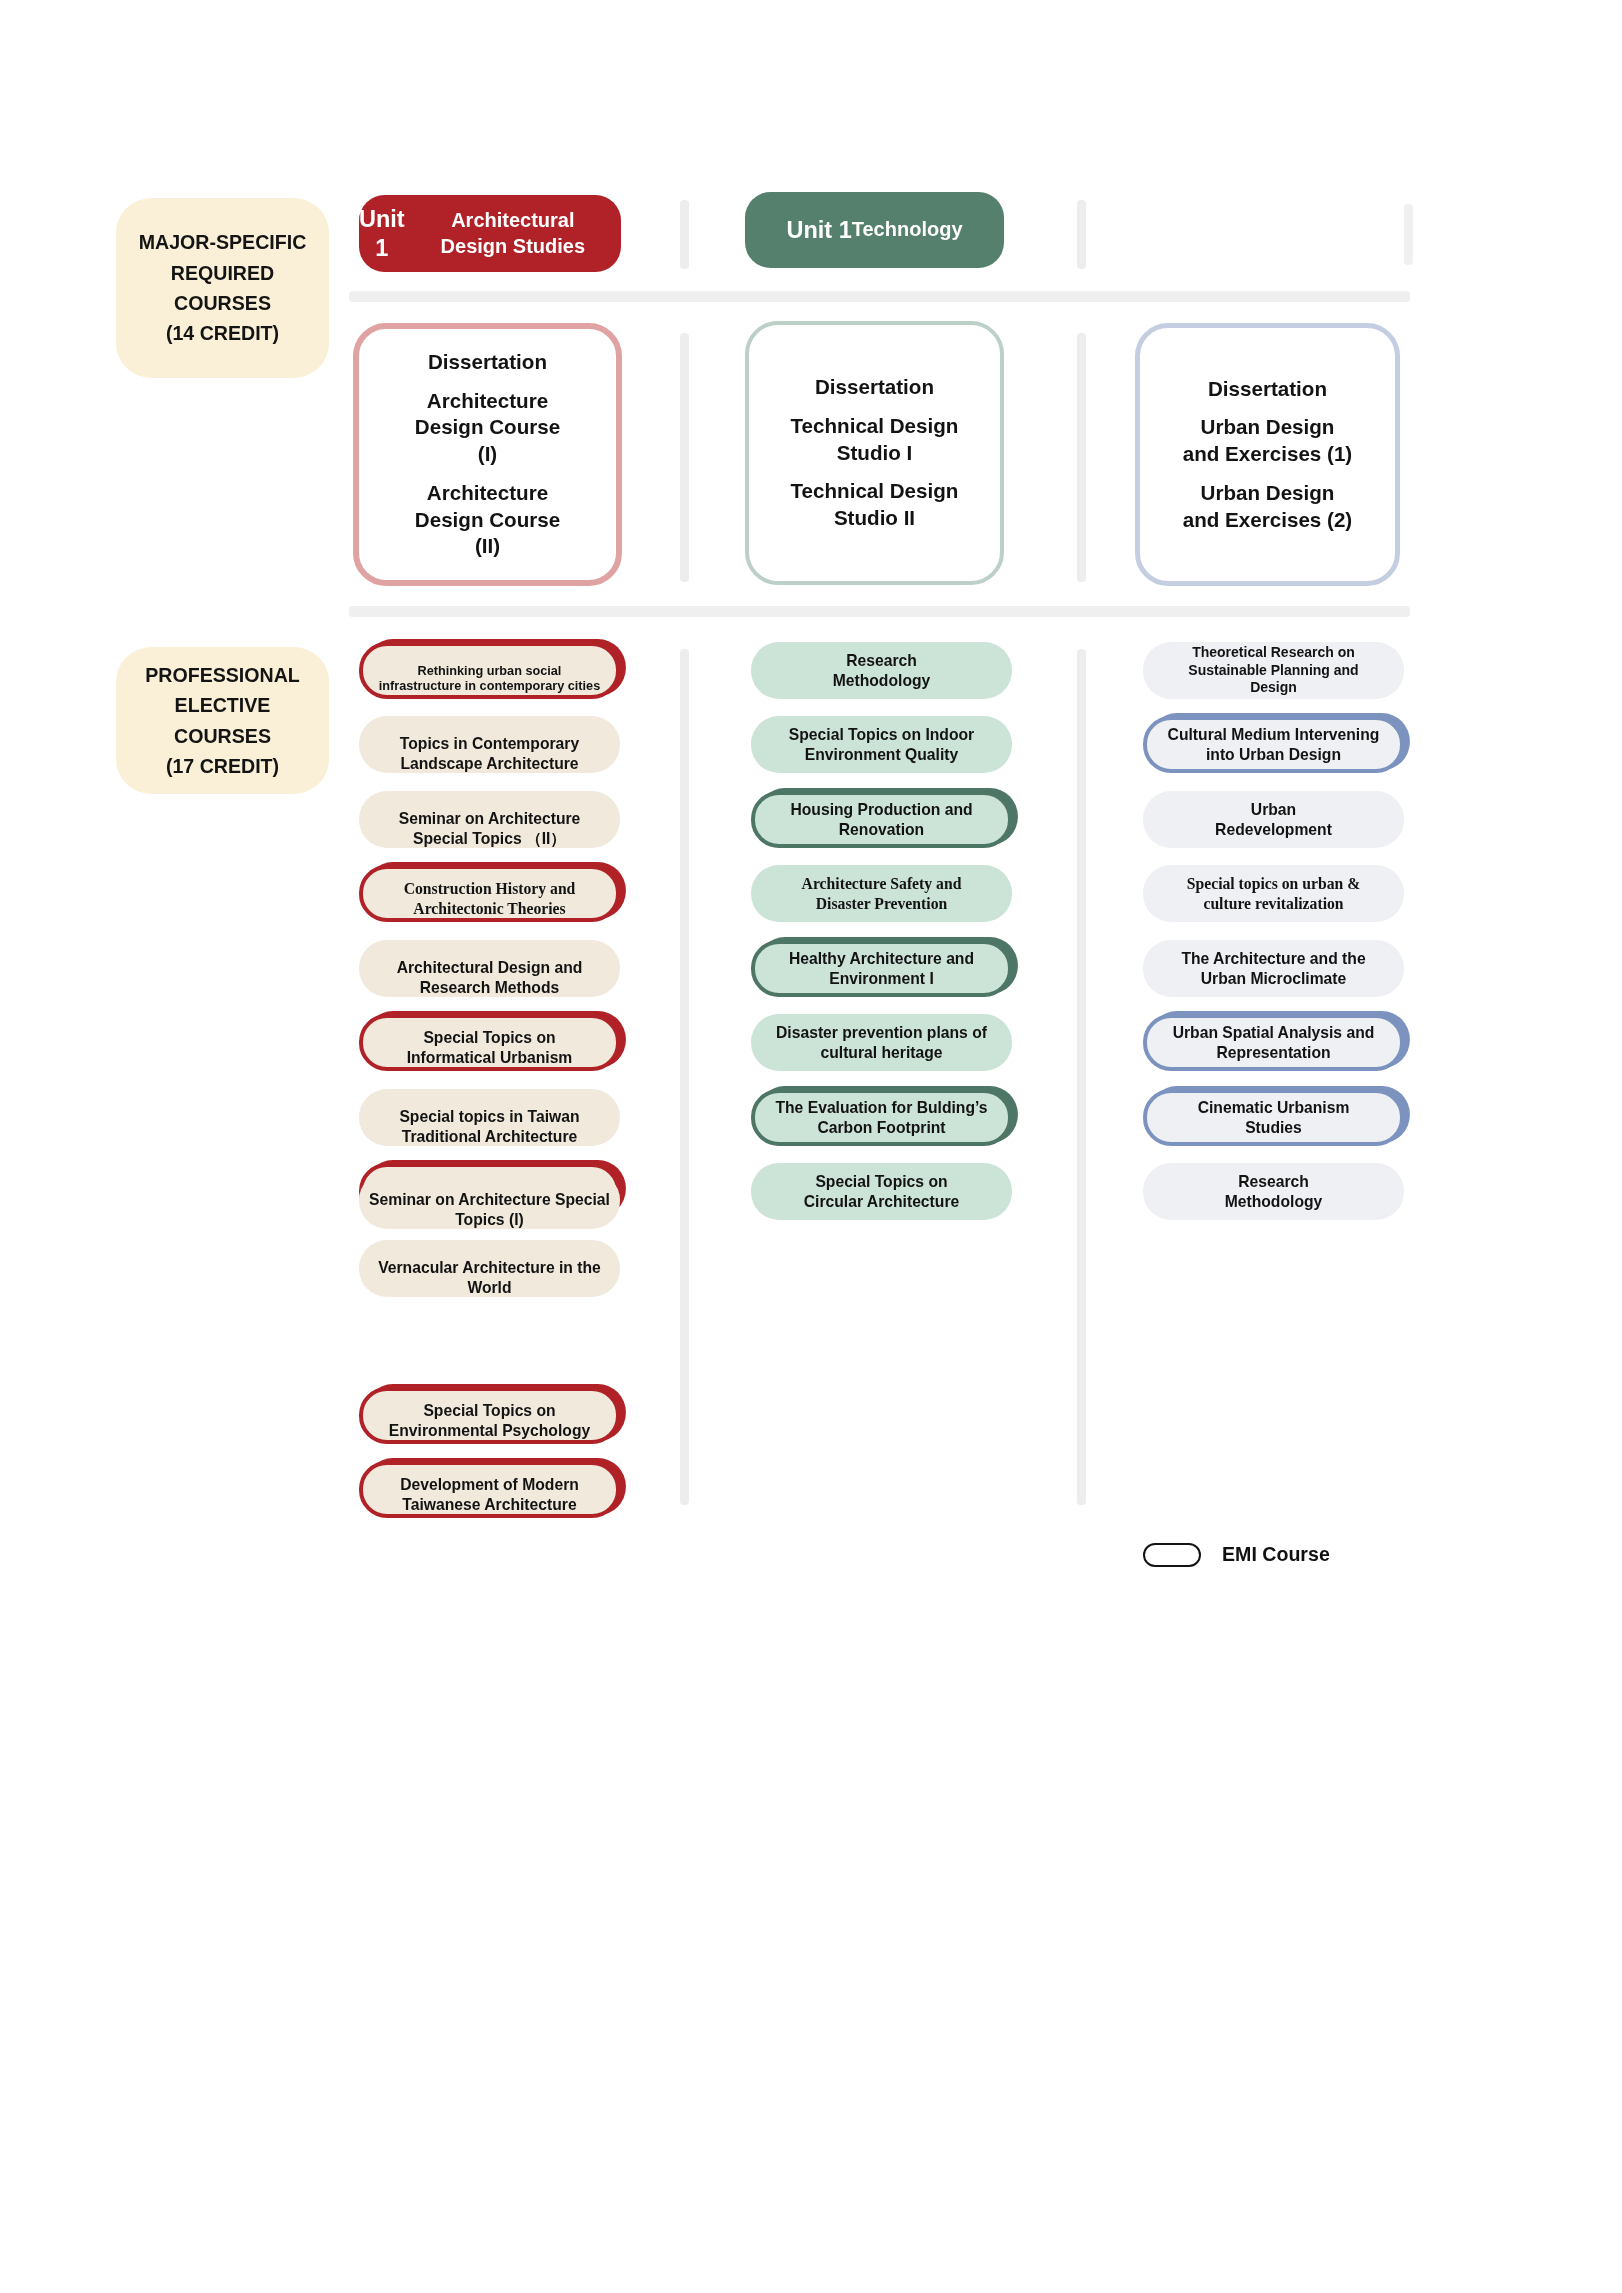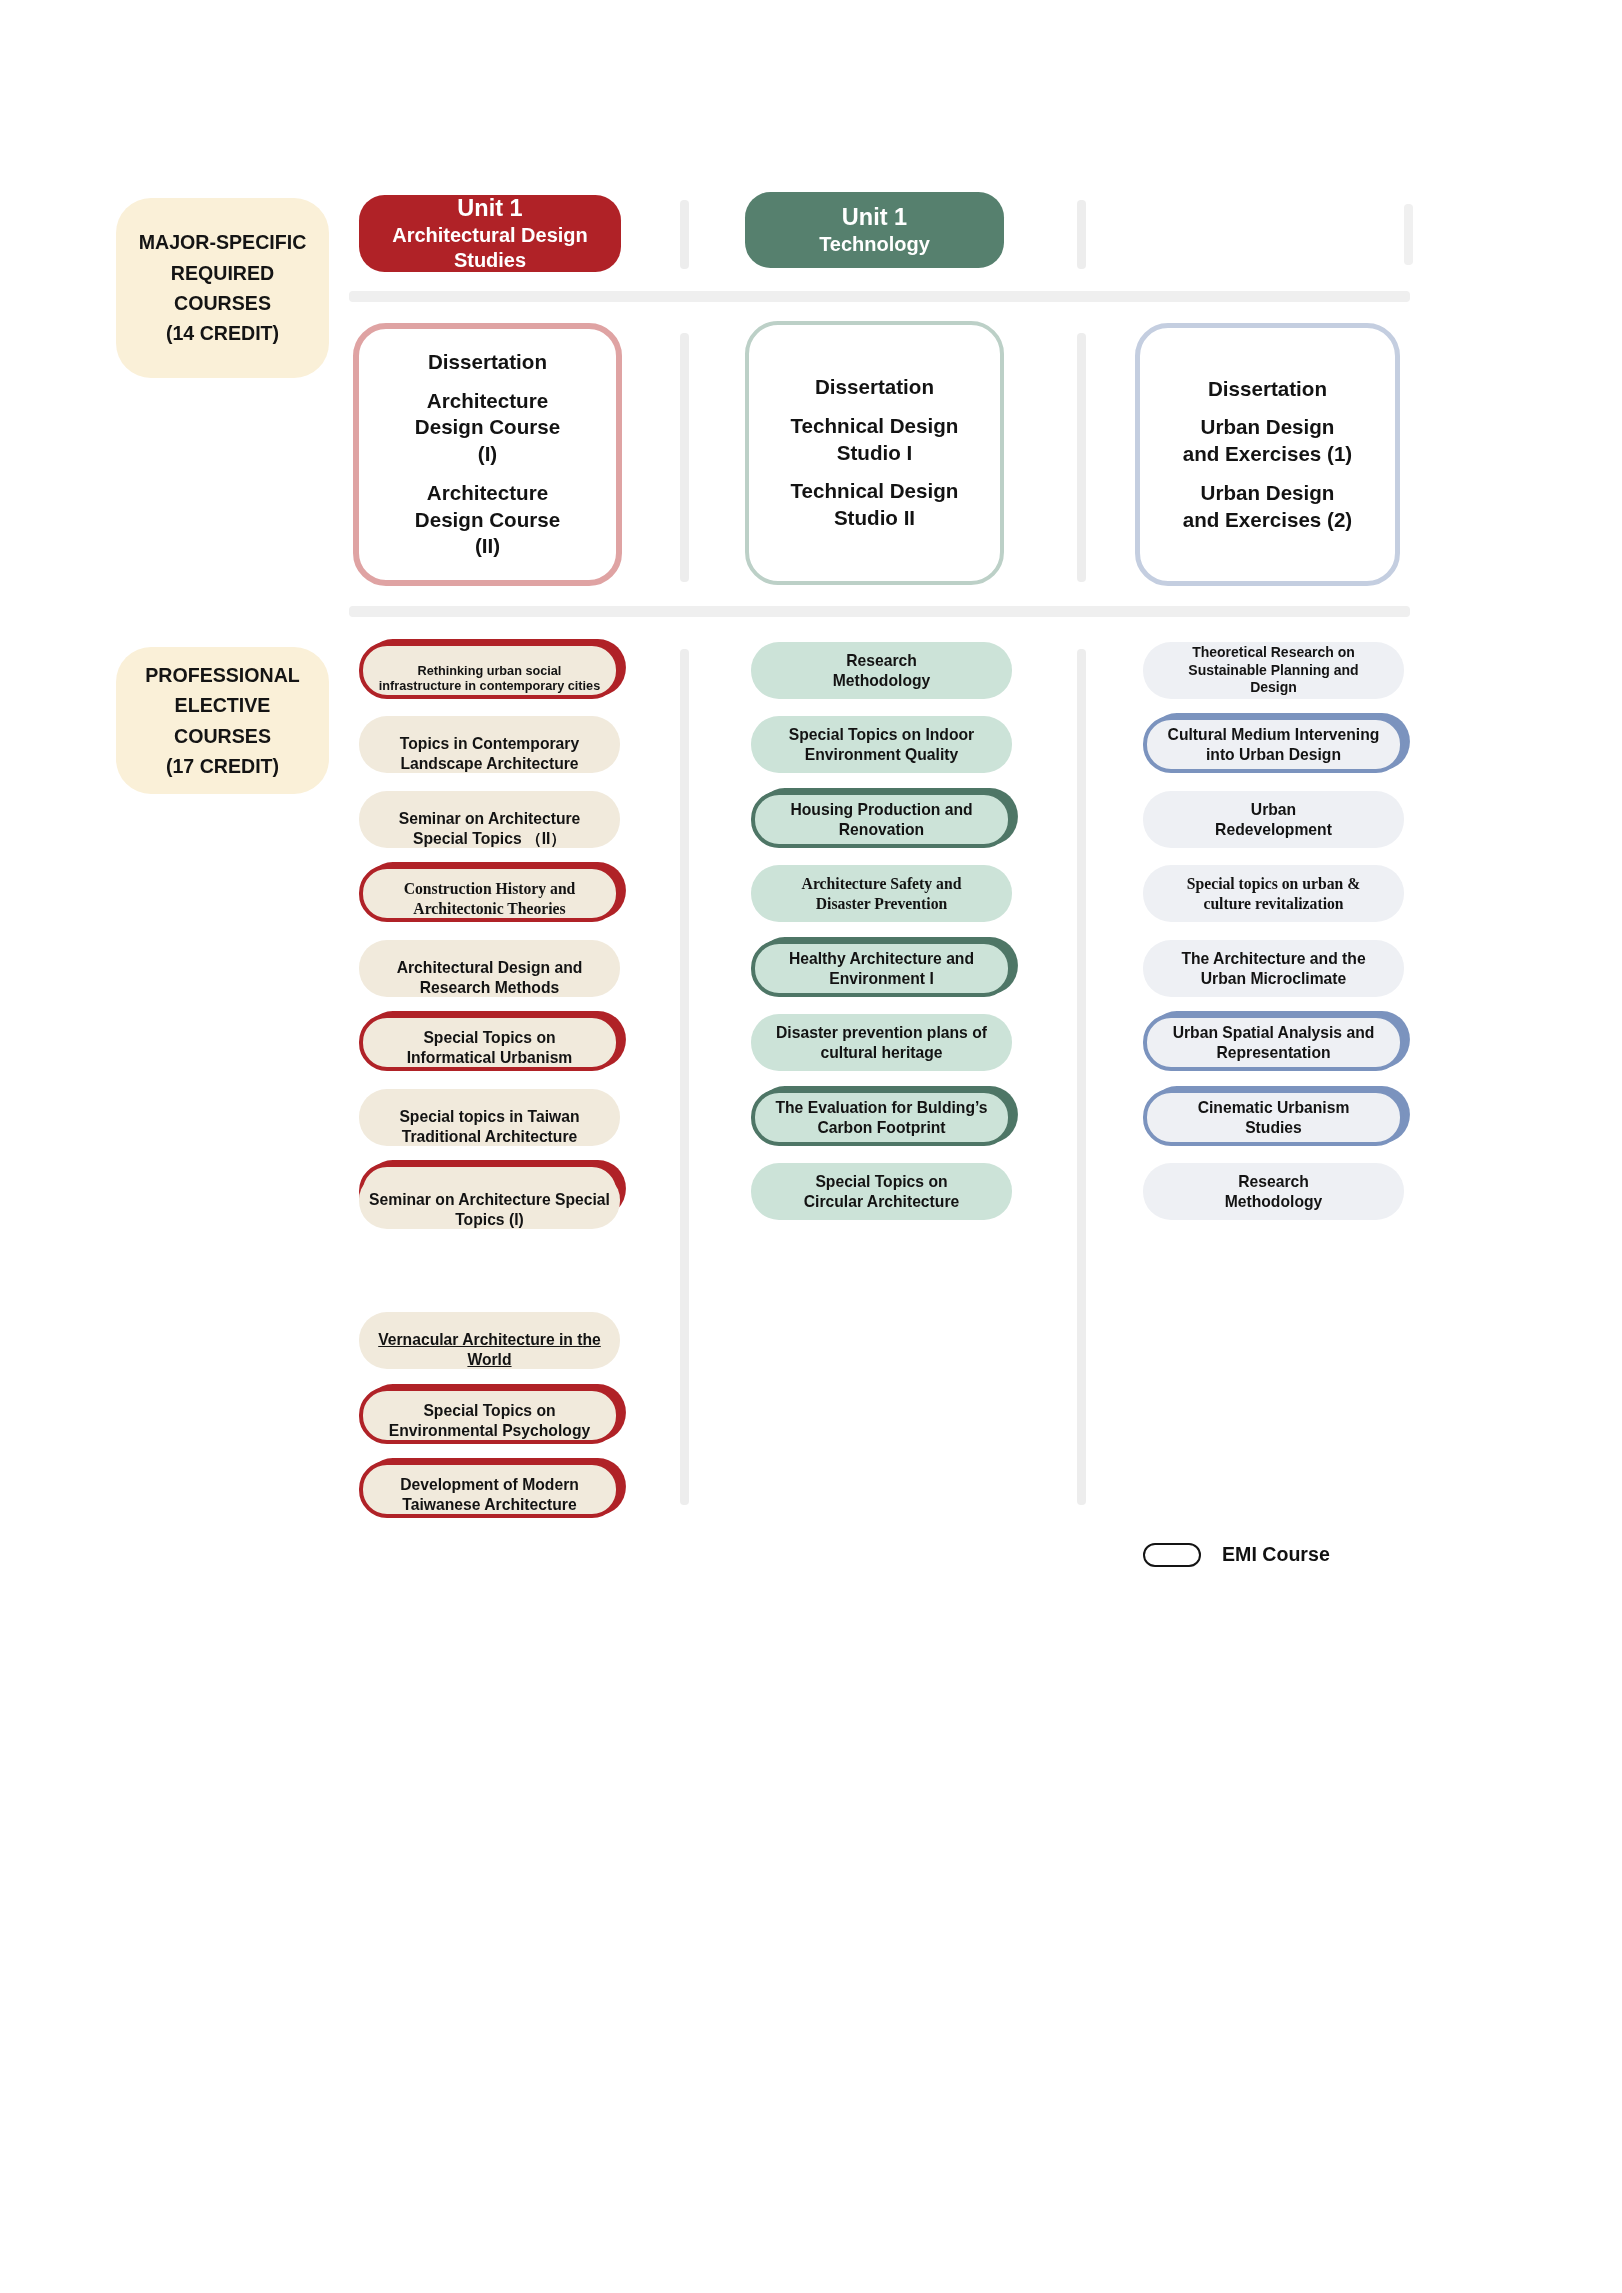--- a/index.html
+++ b/index.html
@@ -20,21 +20,21 @@
   .side-label{
     background:var(--cream); border-radius:35px;
     display:flex; align-items:center; justify-content:center; text-align:center;
     font-weight:700; font-size:19.6px; line-height:1.55; white-space:pre-line; color:#141414;
   }
   .sl1{left:116px; top:198px; width:213px; height:180px;}
   .sl2{left:116px; top:647px; width:213px; height:147px;}
   
   .unit-header{
     border-radius:25.5px; color:#ffffff; text-align:center;
-    display:flex; flex-direction:column; align-items:center; justify-content:center;
+    display:flex; flex-direction:row; align-items:center; justify-content:center;
     font-weight:700;
   }
   .uh-line1{font-size:23.5px; line-height:29px;}
   .uh-line2{font-size:20px; line-height:25.5px; white-space:pre; }
   .h1{left:359px; top:195px; width:262px; height:77px; background:var(--red);}
   .h1 .uh-line2{white-space:normal; padding:0 19.6px;}
   .h2{left:745px; top:192px; width:259px; height:76px; background:var(--green);}
   .h3{left:1135px; top:192px; width:265px; height:76px; background:var(--blue);}
   
   .hbar{background:var(--gray-bar); border-radius:3.9px;}
@@ -67,21 +67,21 @@
   .small .pill-label{font-size:12.7px;}
   .smallish .pill-label{font-size:14px; line-height:1.28;}
   .c1{left:359px; background:var(--beige);align-items:flex-end;}
   .c2{left:751px; background:var(--green-light);}
   .c3{left:1143px; background:var(--blue-light);}
   .emi-red{border:4.9px solid var(--red); box-shadow:5.9px -2.9px 0 0 var(--red);}
   .emi-green{border:4.9px solid var(--green-dark); box-shadow:5.9px -2.9px 0 0 var(--green-dark);}
   .emi-blue{border:4.9px solid var(--blue); box-shadow:5.9px -2.9px 0 0 var(--blue);}
   .r0{top:642px;} .r1{top:716px;} .r2{top:791px;} .r3{top:865px;font-family:Liberation Serif, serif;}
   .r4{top:940px;} .r5{top:1014px;} .r6{top:1089px;} .r7{top:1163px;}
-  .r8{top:1172px;} .r9{top:1312px;text-decoration:underline;} .r10{top:1387px;} .r11{top:1461px;}
+  .r8{top:1172px;} .r9{top:1240px;} .r10{top:1387px;} .r11{top:1461px;}
   
   .legend-pill{
     position:absolute; left:1143px; top:1543px; width:58px; height:23.5px;
     border:2.5px solid #141414; border-radius:12.7px; background:#ffffff; box-sizing:border-box;
   }
   .legend-label{
     position:absolute; left:1222px; top:1539px; height:31px; line-height:31px;
     font-weight:700; font-size:19.6px; color:#111111; white-space:pre;
   }
 </style>

